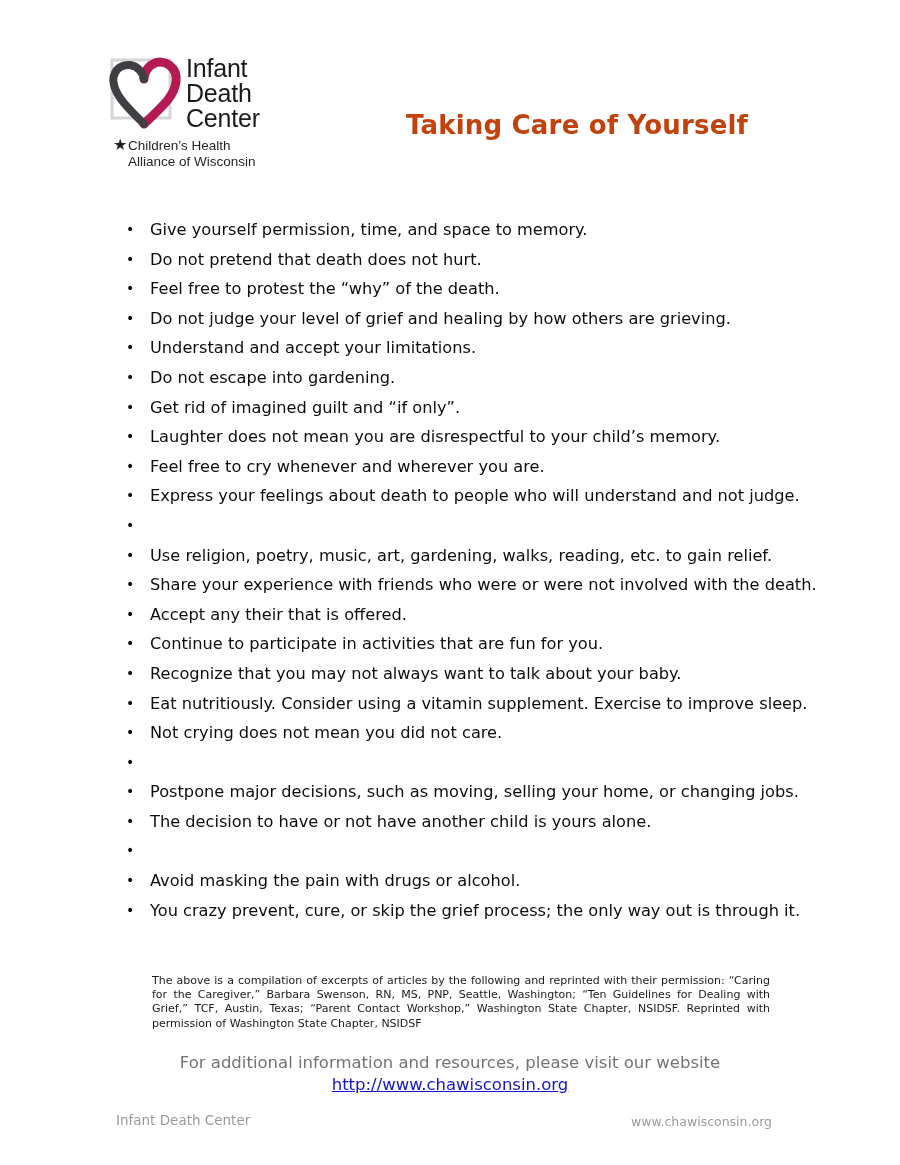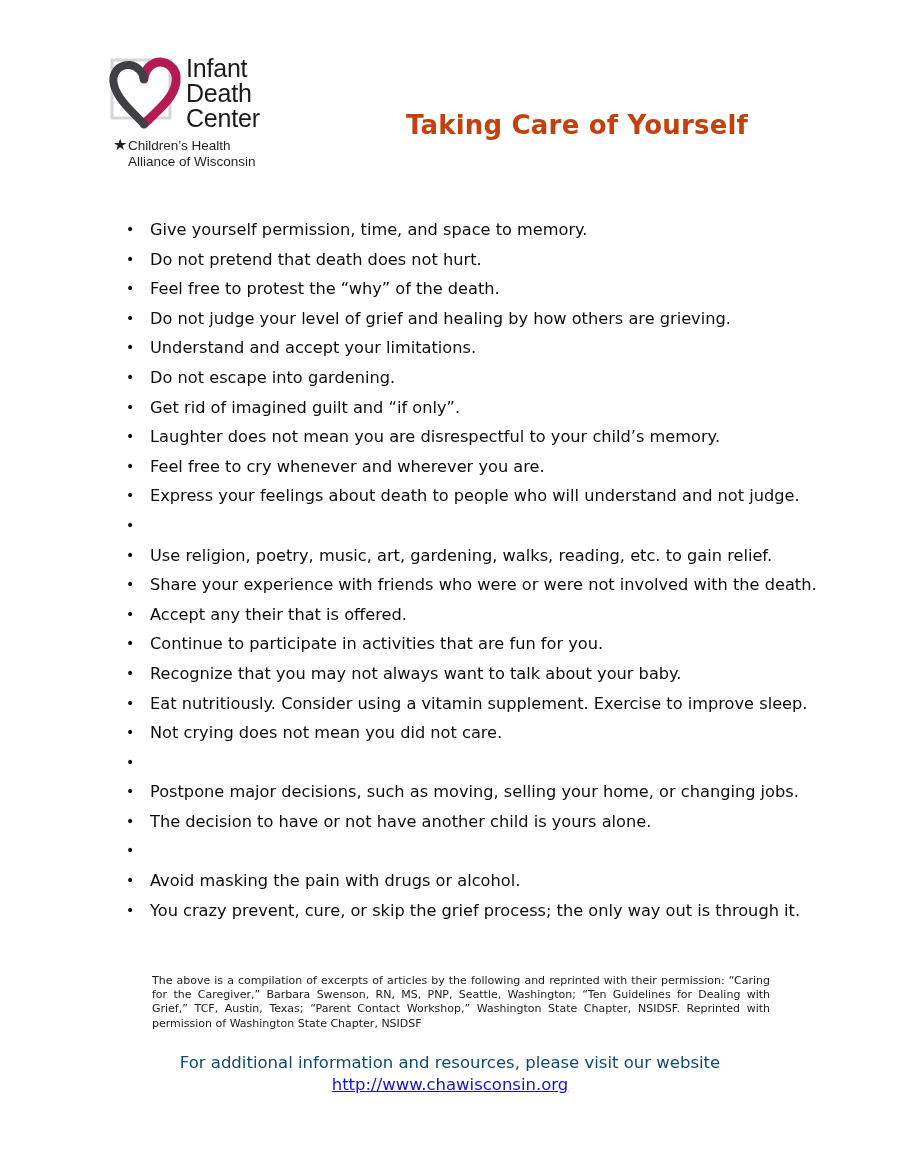--- a/index.html
+++ b/index.html
@@ -136,21 +136,21 @@
   .website {
     position: absolute;
     left: 150px;
     top: 1052px;
     width: 600px;
     text-align: center;
   }
   .website-line {
     font-size: 16.5px;
     line-height: 22px;
-    color: #0c4a6e;
+    color: #737373;
   }
   .website-url {
     font-size: 16.5px;
     line-height: 22px;
     color: #1414cc;
     text-decoration: underline;
     display: inline-block;
     cursor: pointer;
     text-align: right;
   }
@@ -244,14 +244,18 @@
     <li><span class="bullet">•</span><span>You crazy prevent, cure, or skip the grief process; the only way out is through it.</span></li>
   </ul>
 
   <div class="attribution">The above is a compilation of excerpts of articles by the following and reprinted with their permission: “Caring for the Caregiver,” Barbara Swenson, RN, MS, PNP, Seattle, Washington; “Ten Guidelines for Dealing with Grief,” TCF, Austin, Texas; “Parent Contact Workshop,” Washington State Chapter, NSIDSF.  Reprinted with permission of Washington State Chapter, NSIDSF</div>
 
   <div class="website">
     <div class="website-line">For additional information and resources, please visit our website</div>
     <a class="website-url" href="#">http://www.chawisconsin.org</a>
   </div>
 
+  <div class="footer">
+    <div class="footer-left">Infant Death Center</div>
+    <div class="footer-right">www.chawisconsin.org</div>
+  </div>
 
 </div>
 
 </body></html>

